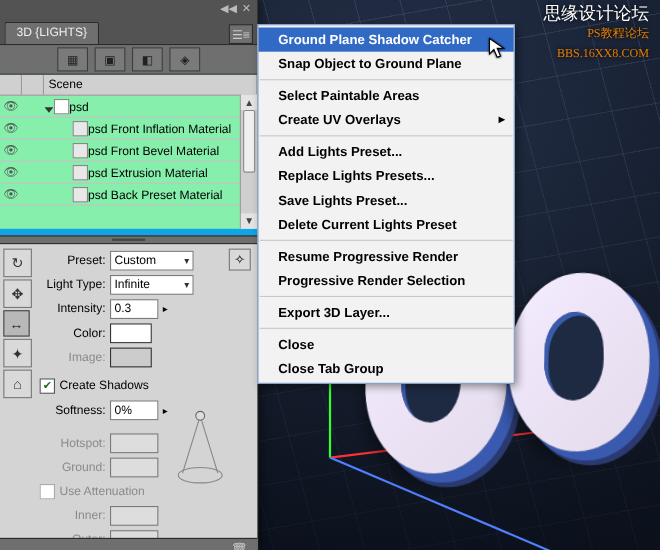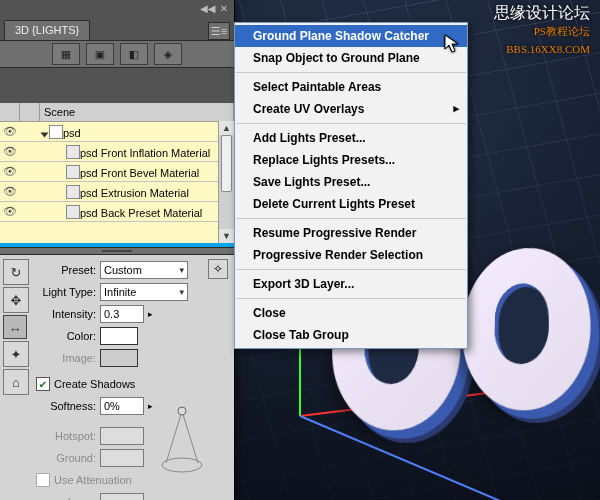--- a/index.html
+++ b/index.html
@@ -69,22 +69,22 @@
   .toolbar {
     height:26px; background:#6f6f6f; border-bottom:1px solid #2b2b2b;
     display:flex; align-items:center; justify-content:center; gap:6px;
   }
   .tb-btn {
     width:26px; height:20px; border:1px solid #3d3d3d; background:#7a7a7a;
     display:flex; align-items:center; justify-content:center; color:#222; font-size:11px;
   }
 
   .scene {
-    background:#fef9c3; height:140px; border-bottom:4px solid #0ea5e9;
-    overflow:hidden; position:relative; color:#000;margin-top:35px;
+    background:#86efac; height:140px; border-bottom:6px solid #0ea5e9;
+    overflow:hidden; position:relative; color:#000;
   }
   .scene-head {
     display:grid; grid-template-columns:20px 20px 1fr;
     border-bottom:1px solid #9a9a9a; background:#d0d0d0;
   }
   .scene-head div{ padding:3px 4px; font-size:11px; border-right:1px solid #9a9a9a;}
   .scene-rows{ }
   .scene-row {
     display:grid; grid-template-columns:20px 20px 1fr;
     border-bottom:1px solid #c3c3c3; align-items:center; height:19px;
@@ -114,21 +114,21 @@
     font-size:13px; color:#333;
   }
   .tool-col .tool.sel{ background:#b8b8b8; border-color:#444;}
   .form { margin-left:32px; }
   .row { display:flex; align-items:center; height:22px; gap:4px;}
   .row label{ width:60px; text-align:right; font-size:11px;}
   .sel, .num {
     height:18px; font-size:11px; border:1px solid #7a7a7a; background:#fff;
     padding:1px 3px; box-sizing:border-box;
   }
-  .sel{ width:88px; display:flex; justify-content:space-between; align-items:center;}
+  .sel{ width:76px; display:flex; justify-content:space-between; align-items:center;}
   .sel .dd{ font-size:9px; color:#333;}
   .num{ width:44px;}
   .swatch{ width:36px; height:16px; border:1px solid #333; background:#fff;}
   .chk{ width:12px; height:12px; border:1px solid #555; background:#fff; display:inline-flex; align-items:center; justify-content:center; font-size:10px; color:#1a6a1a;}
   .disabled{ color:#8a8a8a; }
   .light-fig{
     position:absolute; right:28px; top:150px; width:48px; height:70px;
   }
   .light-fig svg{ width:100%; height:100%; }
   .new-light{ position:absolute; right:6px; top:4px; width:18px; height:18px; border:1px solid #777; background:#d9d9d9; display:flex; align-items:center; justify-content:center; font-size:12px;}

